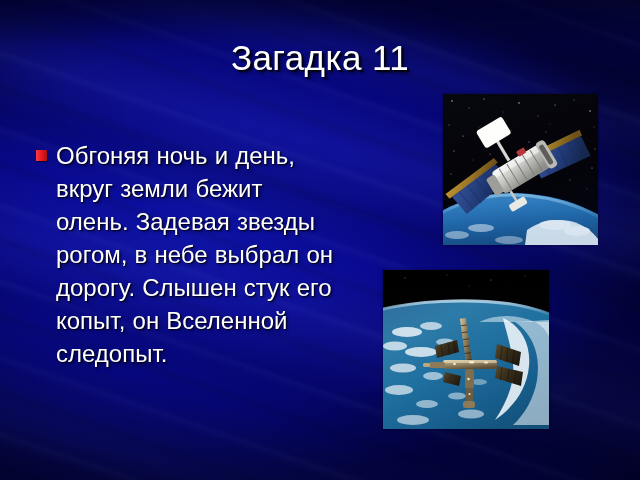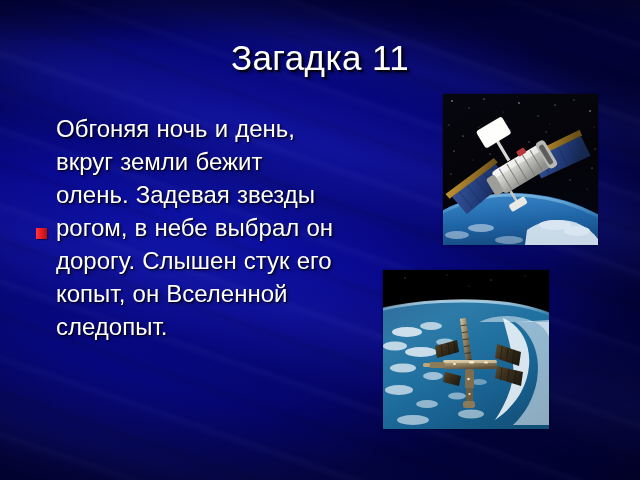--- a/index.html
+++ b/index.html
@@ -96,21 +96,22 @@
 
   
   #body-block {
     position: absolute;
     left: 36px;
     top: 112px;
     width: 306px;
   }
   .bullet-row {
     display: flex;
-    align-items: center;
+    align-items: flex-start;
+    margin-top: 27px;
   }
   .bullet-marker {
     flex: 0 0 auto;
     width: 11px;
     height: 11px;
     margin-top: 11px;
     margin-right: 9px;
     background: linear-gradient(90deg, #ff3a3a 0%, #f01f28 38%, #b00f16 100%);
     box-shadow: 1px 1px 1px rgba(0,0,0,0.45);
   }

